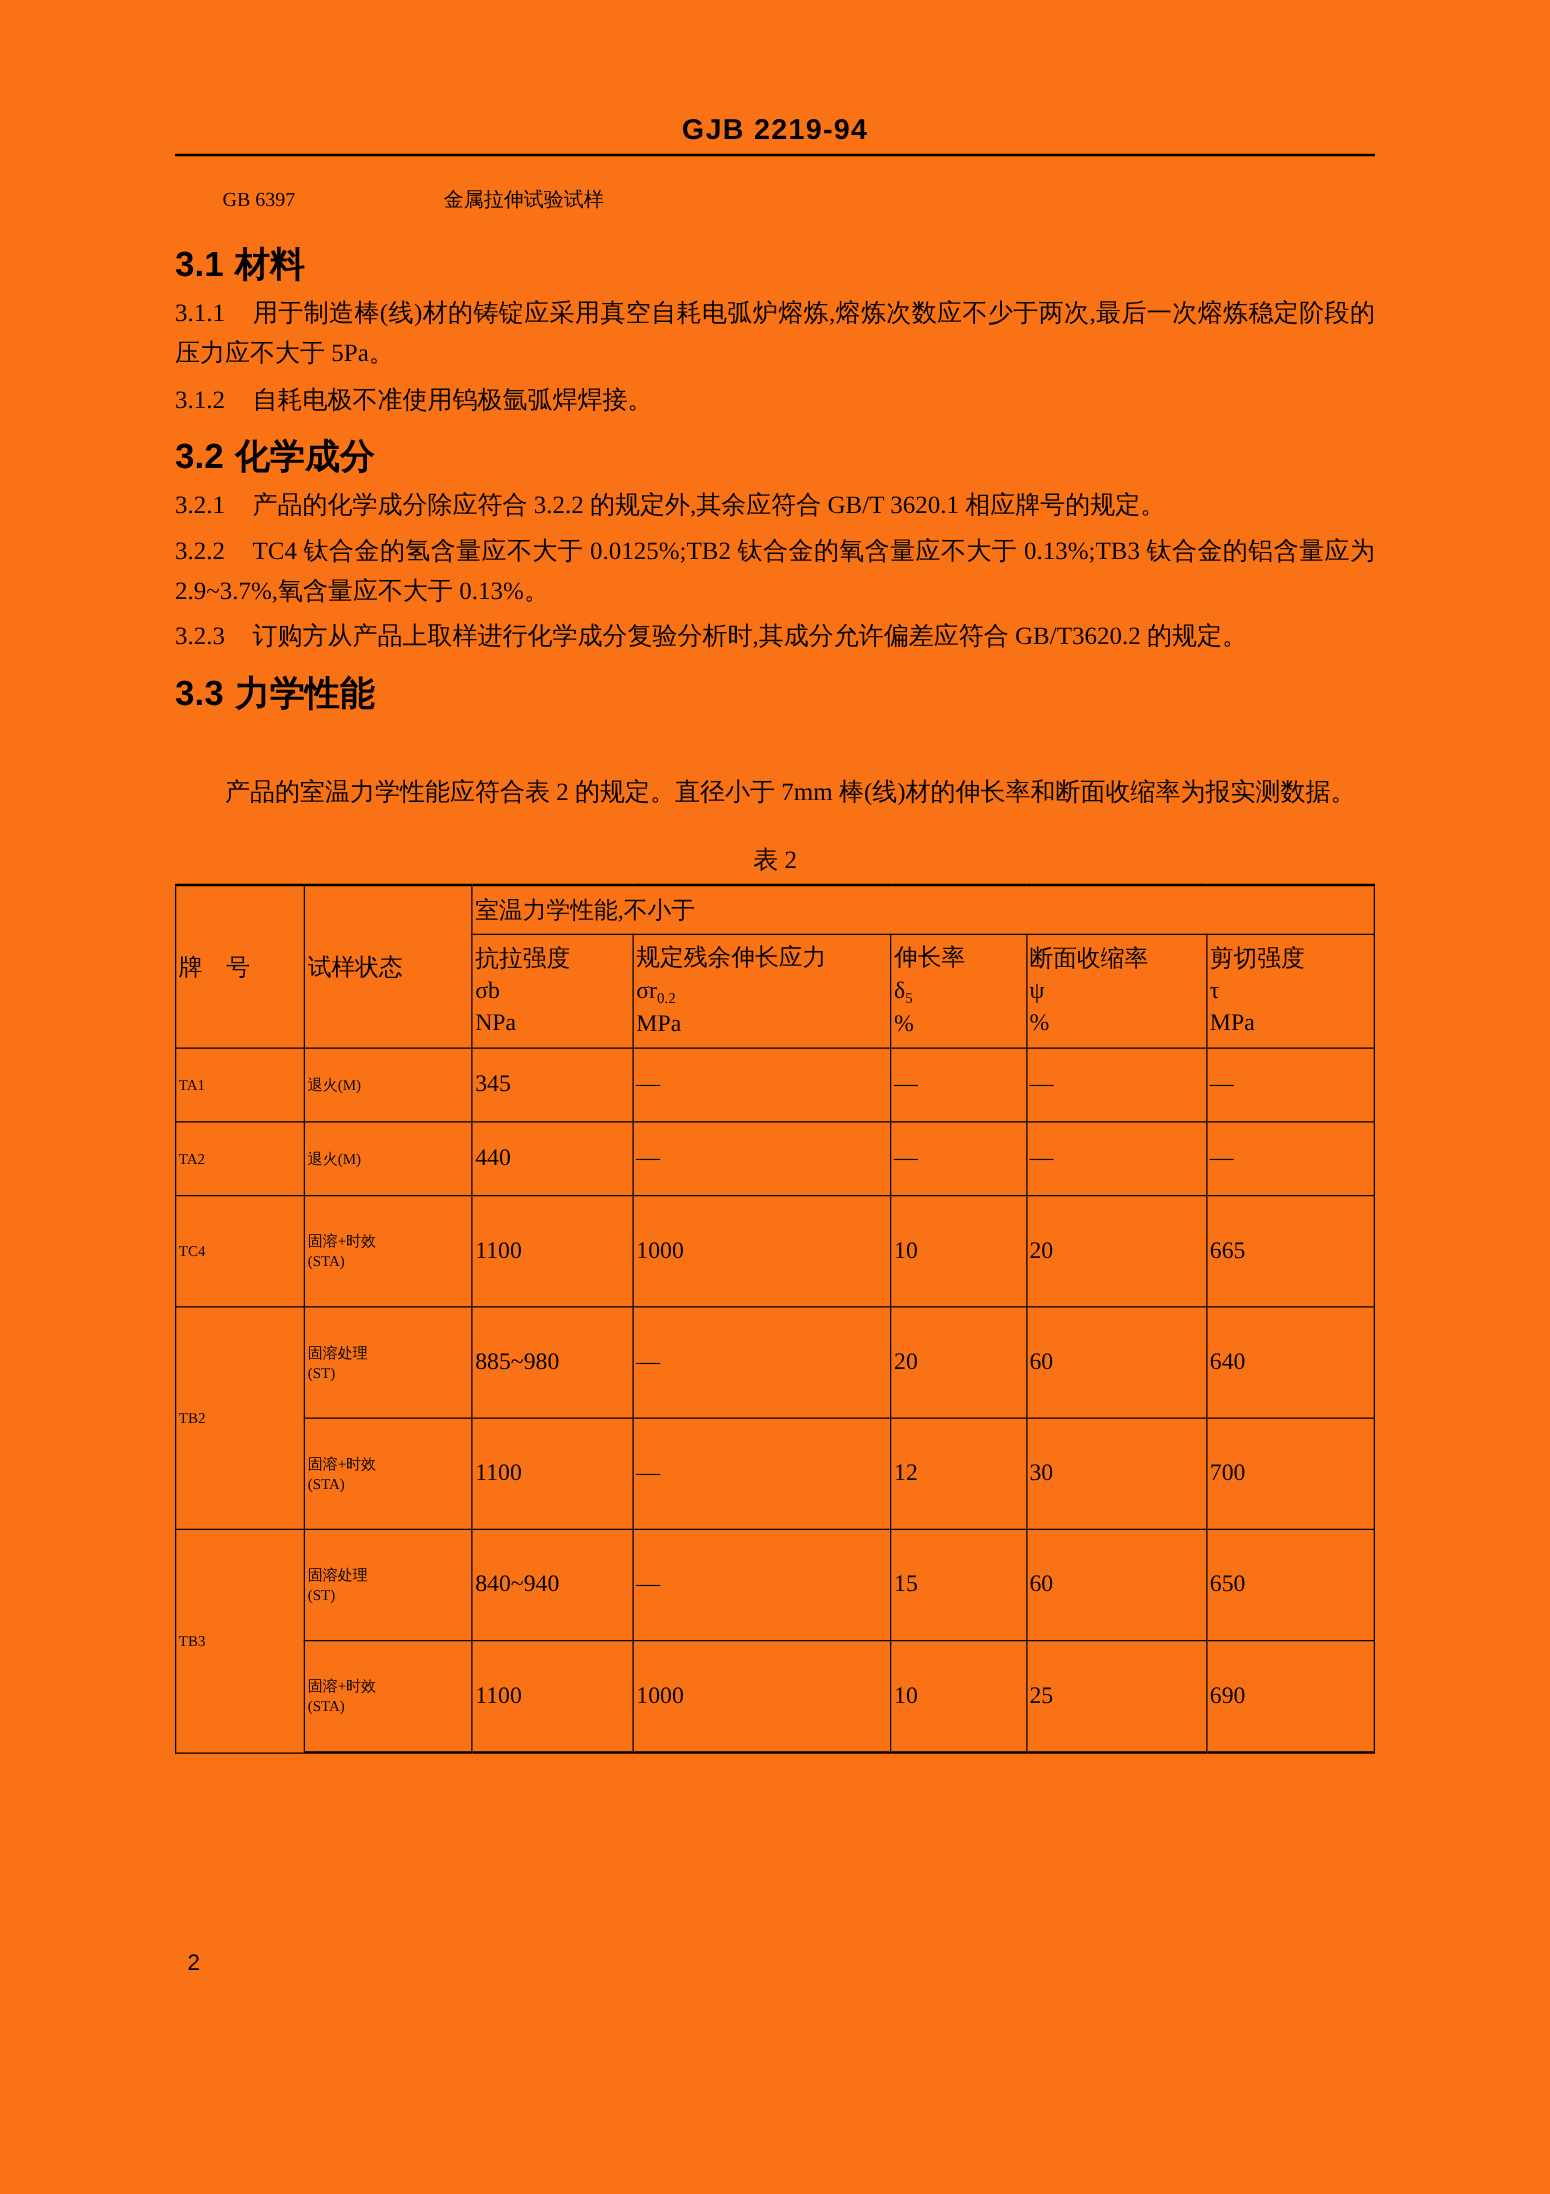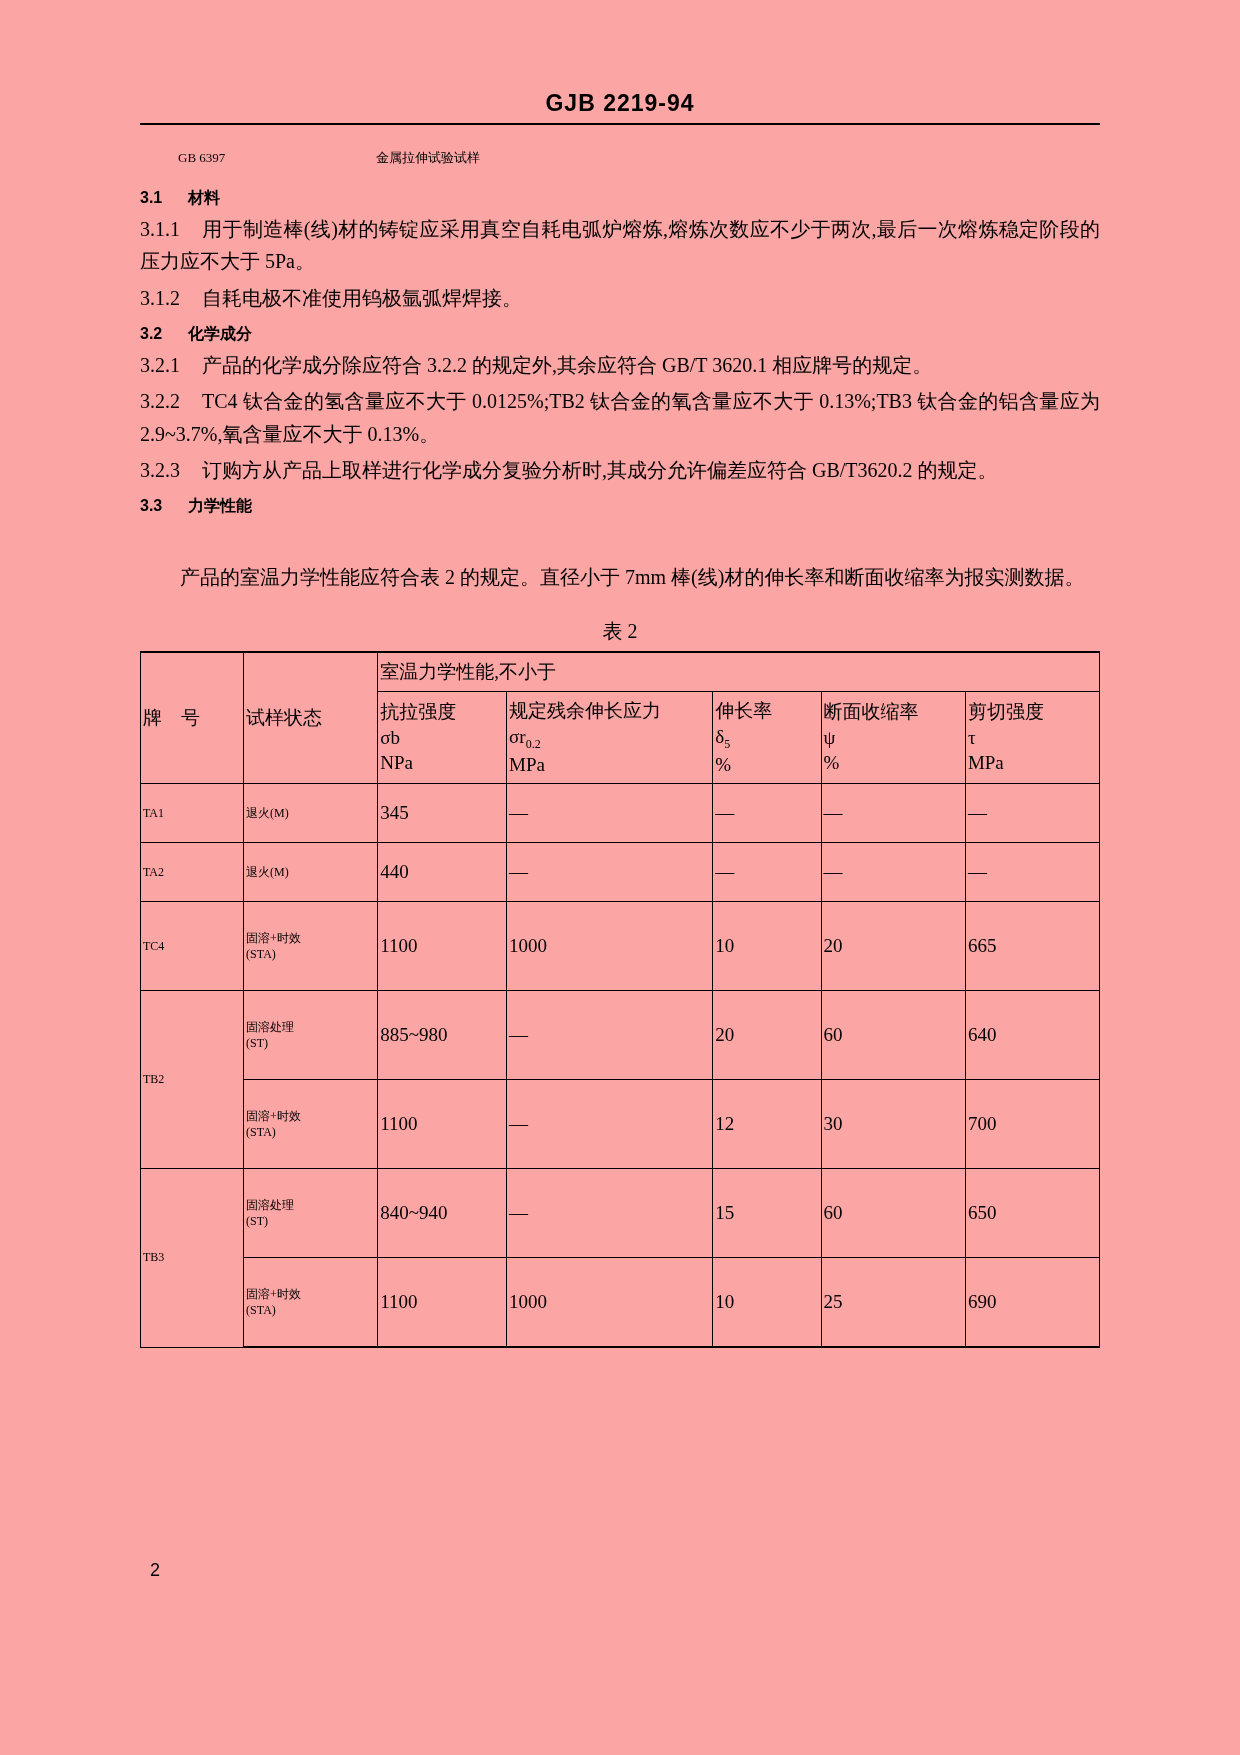--- a/index.html
+++ b/index.html
@@ -9,21 +9,21 @@
   }
   body {
     font-family: "Liberation Serif", "DejaVu Serif", serif;
     color: #000;
   }
   .page {
     position: relative;
     width: 1240px;
     height: 1755px;
     margin: 0 auto;
-    background: #fca5a5;
+    background: #f97316;
     box-sizing: border-box;
   }
   .content {
     position: absolute;
     left: 140px;
     top: 90px;
     width: 960px;
   }
   .doc-header {
     text-align: center;
@@ -36,23 +36,22 @@
   .rule {
     border-top: 2px solid #000;
     width: 100%;
     margin-bottom: 22px;
   }
   .ref-list {
     margin: 0 0 18px 0;
   }
   .ref-row {
     display: flex;
-    font-size: 13px;
+    font-size: 16px;
     line-height: 1.75;
-    gap: 21px;
   }
   .ref-code {
     width: 215px;
     padding-left: 38px;
     box-sizing: border-box;
   }
   .ref-title {
     flex: 1;
   }
   .h-sec {
@@ -60,21 +59,21 @@
     font-size: 21px;
     margin: 12px 0 6px 0;
     font-family: "Liberation Sans", sans-serif;
   }
   .h-sec .num {
     display: inline-block;
     min-width: 26px;
   }
   .h-sub {
     font-weight: bold;
-    font-size: 16px;
+    font-size: 28px;
     margin: 10px 0 4px 0;
     font-family: "Liberation Sans", sans-serif;
   }
   .h-sub .num {
     display: inline-block;
     min-width: 48px;
   }
   p.para {
     font-size: 20px;
     line-height: 1.62;

